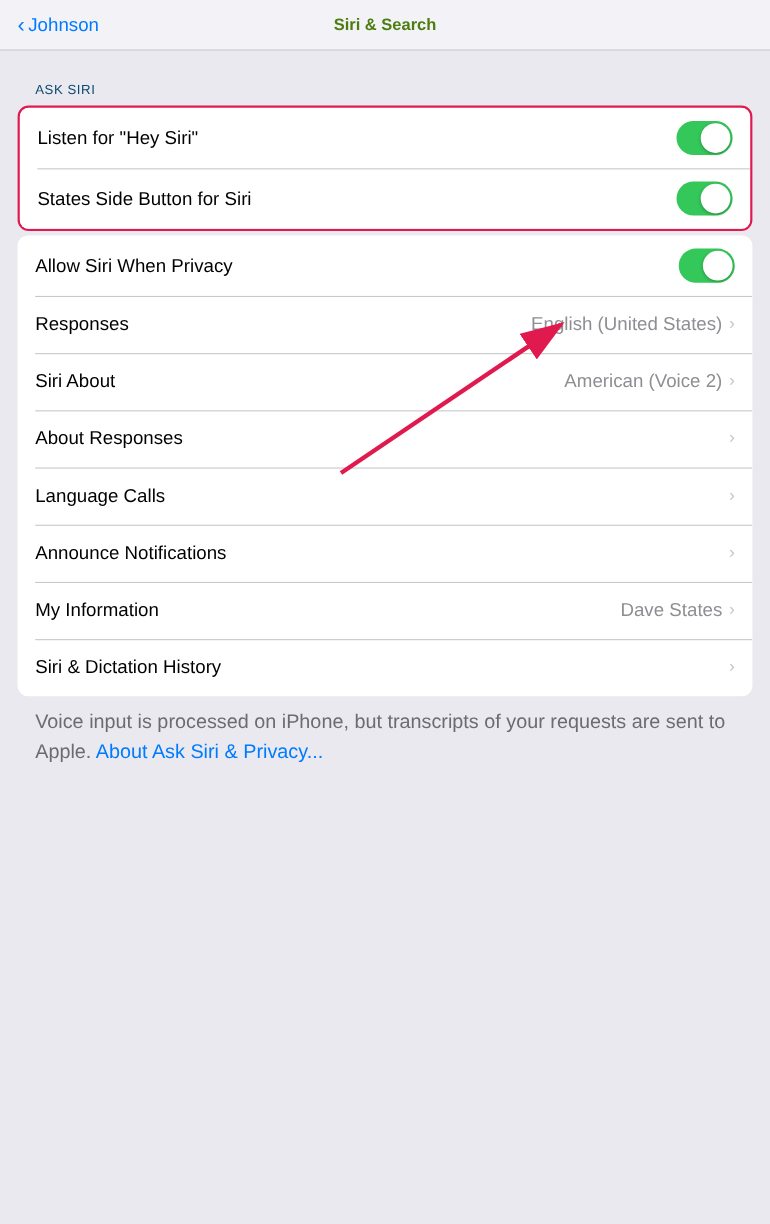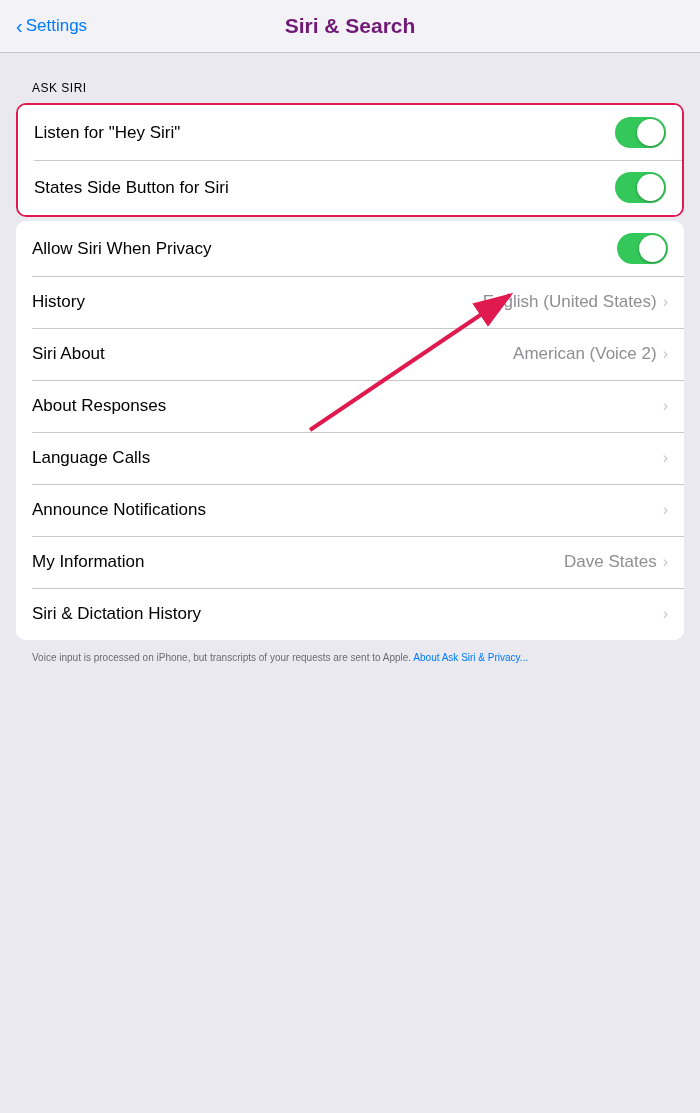--- a/index.html
+++ b/index.html
@@ -34,35 +34,35 @@
       text-decoration: none;
     }
 
     .nav-back-chevron {
       font-size: 20px;
       margin-right: 3px;
       line-height: 1;
     }
 
     .nav-title {
-      font-size: 21px;
+      font-size: 15px;
       font-weight: 600;
-      color: #701a75;
+      color: #4d7c0f;
     }
 
     
     .content {
       padding: 28px 0 20px 0;
     }
 
     
     .section-label {
       font-size: 12px;
       font-weight: 400;
-      color: #000000;
+      color: #0c4a6e;
       text-transform: uppercase;
       letter-spacing: 0.5px;
       padding: 0 32px 8px 32px;
     }
 
     
     .list-group {
       background: #fff;
       border-radius: 10px;
       margin: 0 16px;
@@ -134,21 +134,21 @@
       position: absolute;
       top: 2px;
       right: 2px;
       box-shadow: 0 1px 3px rgba(0,0,0,0.3);
       transition: right 0.2s;
     }
 
     
     .footer-note {
       padding: 10px 32px 0 32px;
-      font-size: 10px;
+      font-size: 18px;
       color: #6c6c70;
       line-height: 1.5;
     }
 
     .footer-note a {
       color: #007aff;
       text-decoration: none;
     }
 
     svg.arrow-svg {
@@ -160,21 +160,21 @@
       pointer-events: none;
       z-index: 100;
     }
   </style>
 </head>
 <body>
 
 <div class="nav-bar">
   <div class="nav-back">
     <span class="nav-back-chevron">‹</span>
-    <span>Settings</span>
+    <span>Johnson</span>
   </div>
   <span class="nav-title">Siri &amp; Search</span>
 </div>
 
 <div class="content">
 
   <div class="section-label">ASK SIRI</div>
 
   <div class="list-group highlighted">
 
@@ -197,21 +197,21 @@
   <div class="list-group" style="margin-top:2px">
 
     <div class="list-item">
       <span class="item-label">Allow Siri When Privacy</span>
       <div class="toggle">
         <div class="toggle-knob"></div>
       </div>
     </div>
 
     <div class="list-item">
-      <span class="item-label">History</span>
+      <span class="item-label">Responses</span>
       <div class="item-right">
         <span class="item-value">English (United States)</span>
         <span class="chevron-icon">›</span>
       </div>
     </div>
 
     <div class="list-item">
       <span class="item-label">Siri About</span>
       <div class="item-right">
         <span class="item-value">American (Voice 2)</span>

